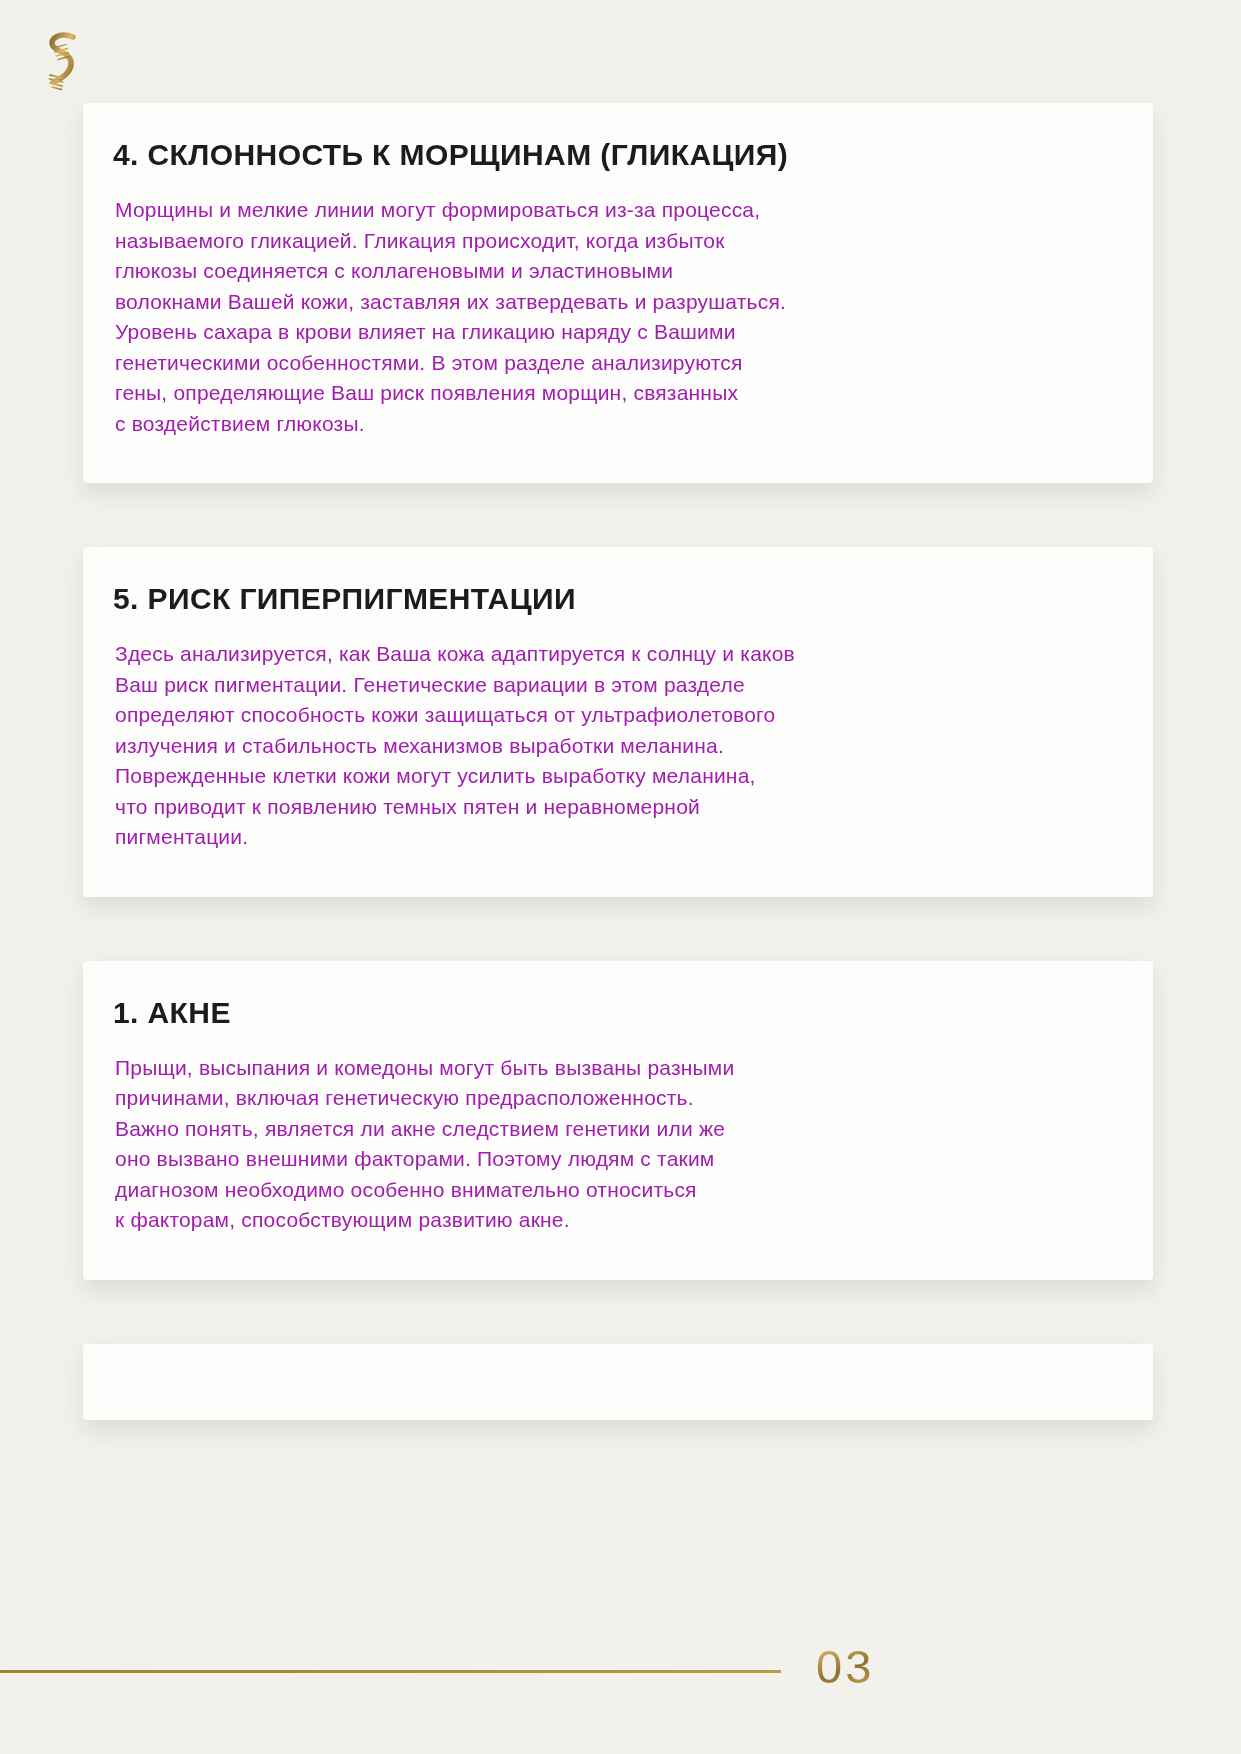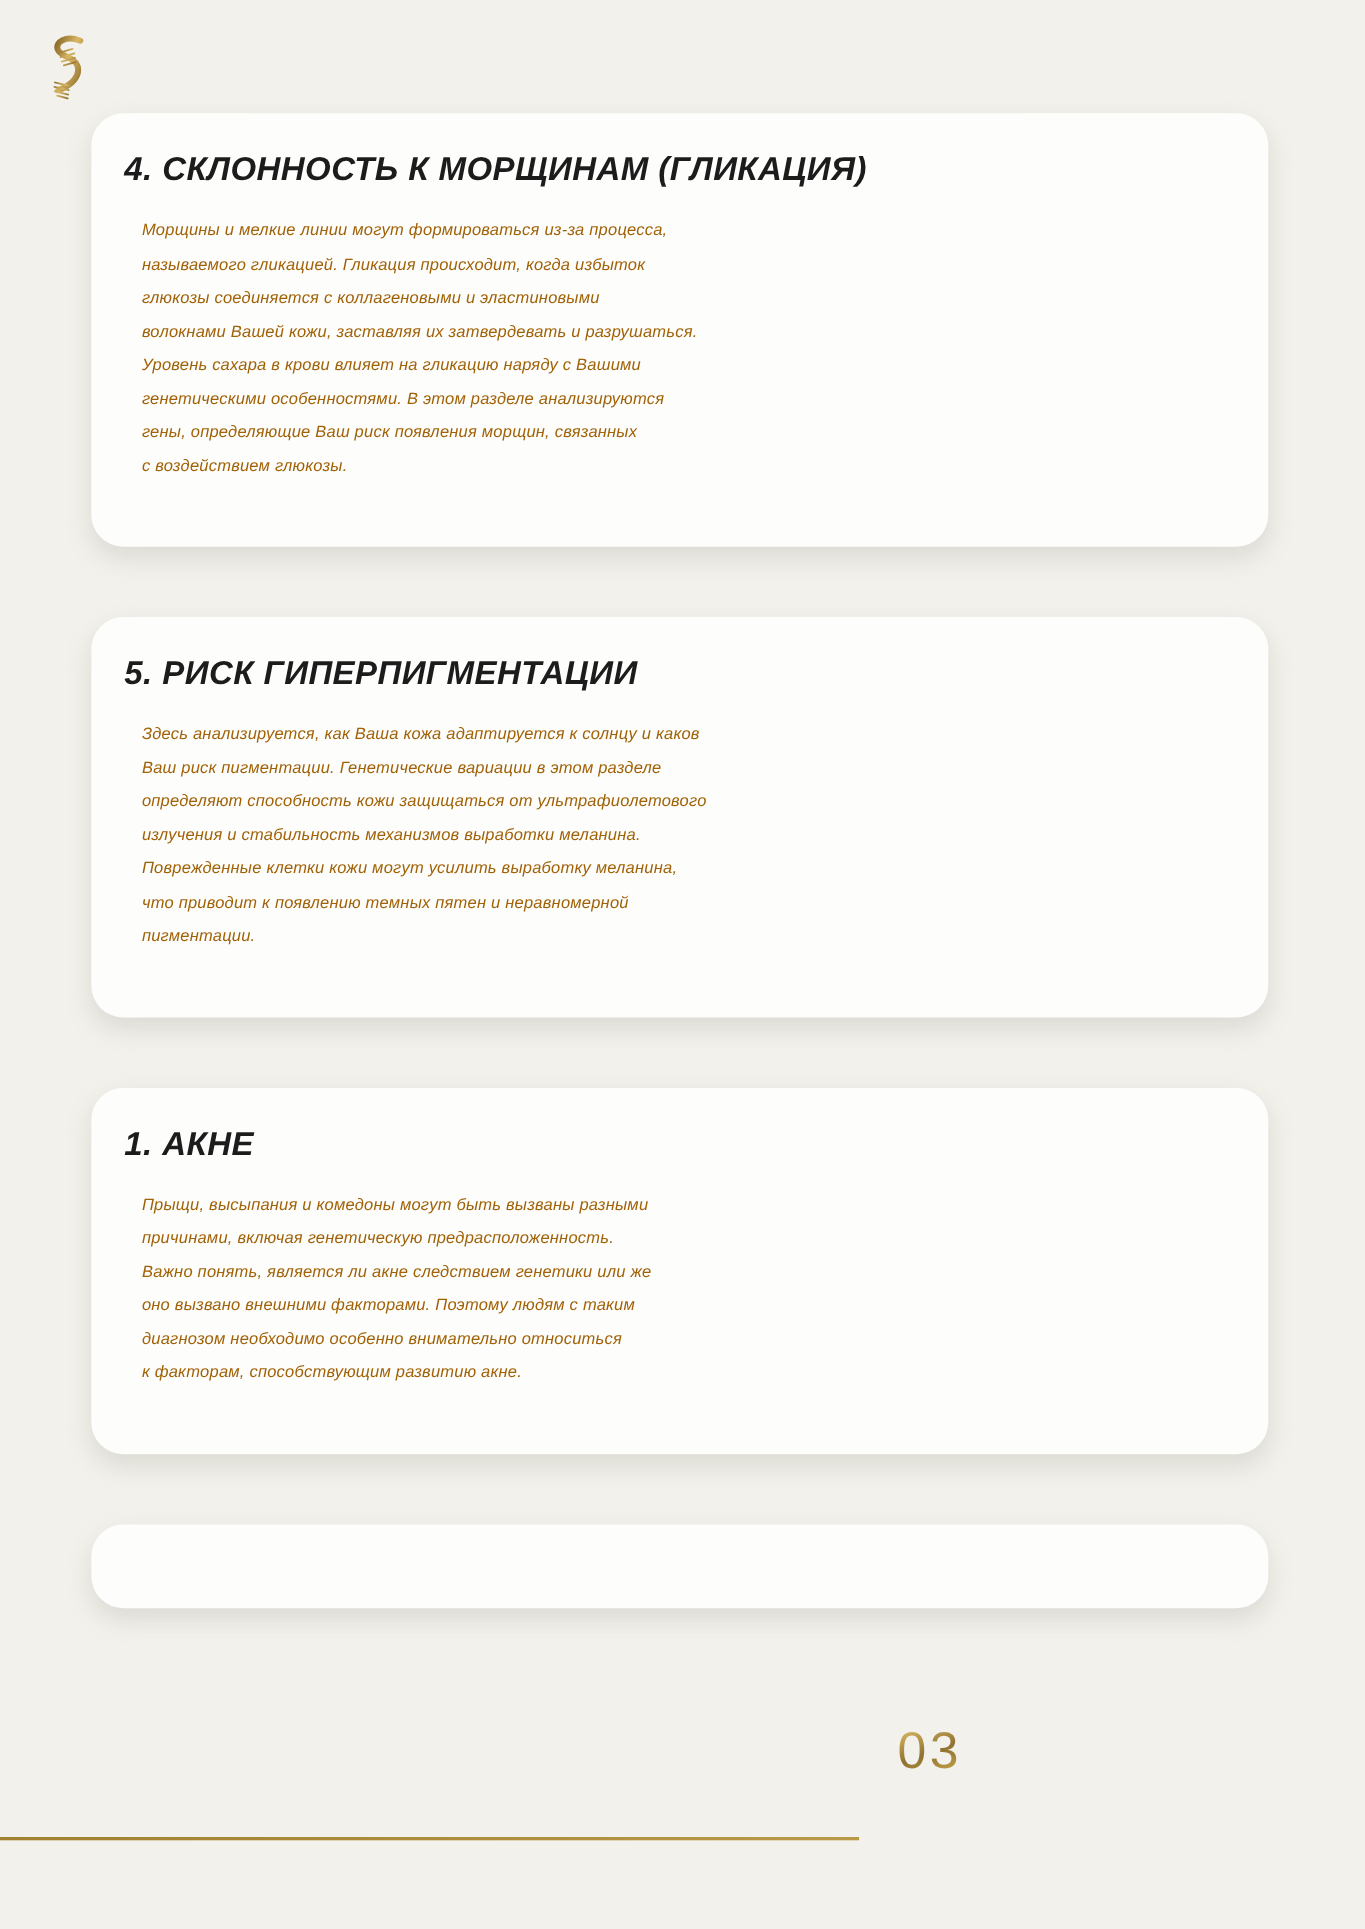--- a/index.html
+++ b/index.html
@@ -22,53 +22,52 @@
     position: absolute;
     top: 103px;
     left: 83px;
     width: 1070px;
     display: flex;
     flex-direction: column;
     gap: 64px;
   }
   .card {
     background: #FDFDFC;
-    border-radius: 29px;
+    border-radius: 4px;
     padding: 34px 56px 42px 30px;
     box-shadow: 0 10px 22px rgba(140, 138, 128, 0.22);
     box-sizing: border-box;
-    font-style: italic;
   }
   .card h2 {
     margin: 0 0 22px 0;
     font-size: 30px;
     line-height: 36px;
     font-weight: 700;
     color: #1C1C1C;
     letter-spacing: 0.4px;
   }
   .card p {
-    margin: 16px;
-    font-size: 15px;
+    margin: 2px;
+    font-size: 21px;
     line-height: 30.5px;
-    color: #a16207;
+    color: #a21caf;
     letter-spacing: 0.2px;
     white-space: pre-line;
   }
   .footer-line {
     position: absolute;
     top: 1670px;
     left: 0;
     width: 781px;
     height: 3px;
     background: linear-gradient(90deg, #A1802F, #B99A48);
   }
   .page-number {
     position: absolute;
-    top: 1567px;
+    top: 1643px;
     left: 816px;
     font-size: 47px;
     line-height: 47px;
     font-weight: 300;
     letter-spacing: 3px;
     color: #B6953F;
     font-family: "Liberation Sans", sans-serif;
   }
   @supports ((-webkit-background-clip: text) or (background-clip: text)) {
     .page-number {

